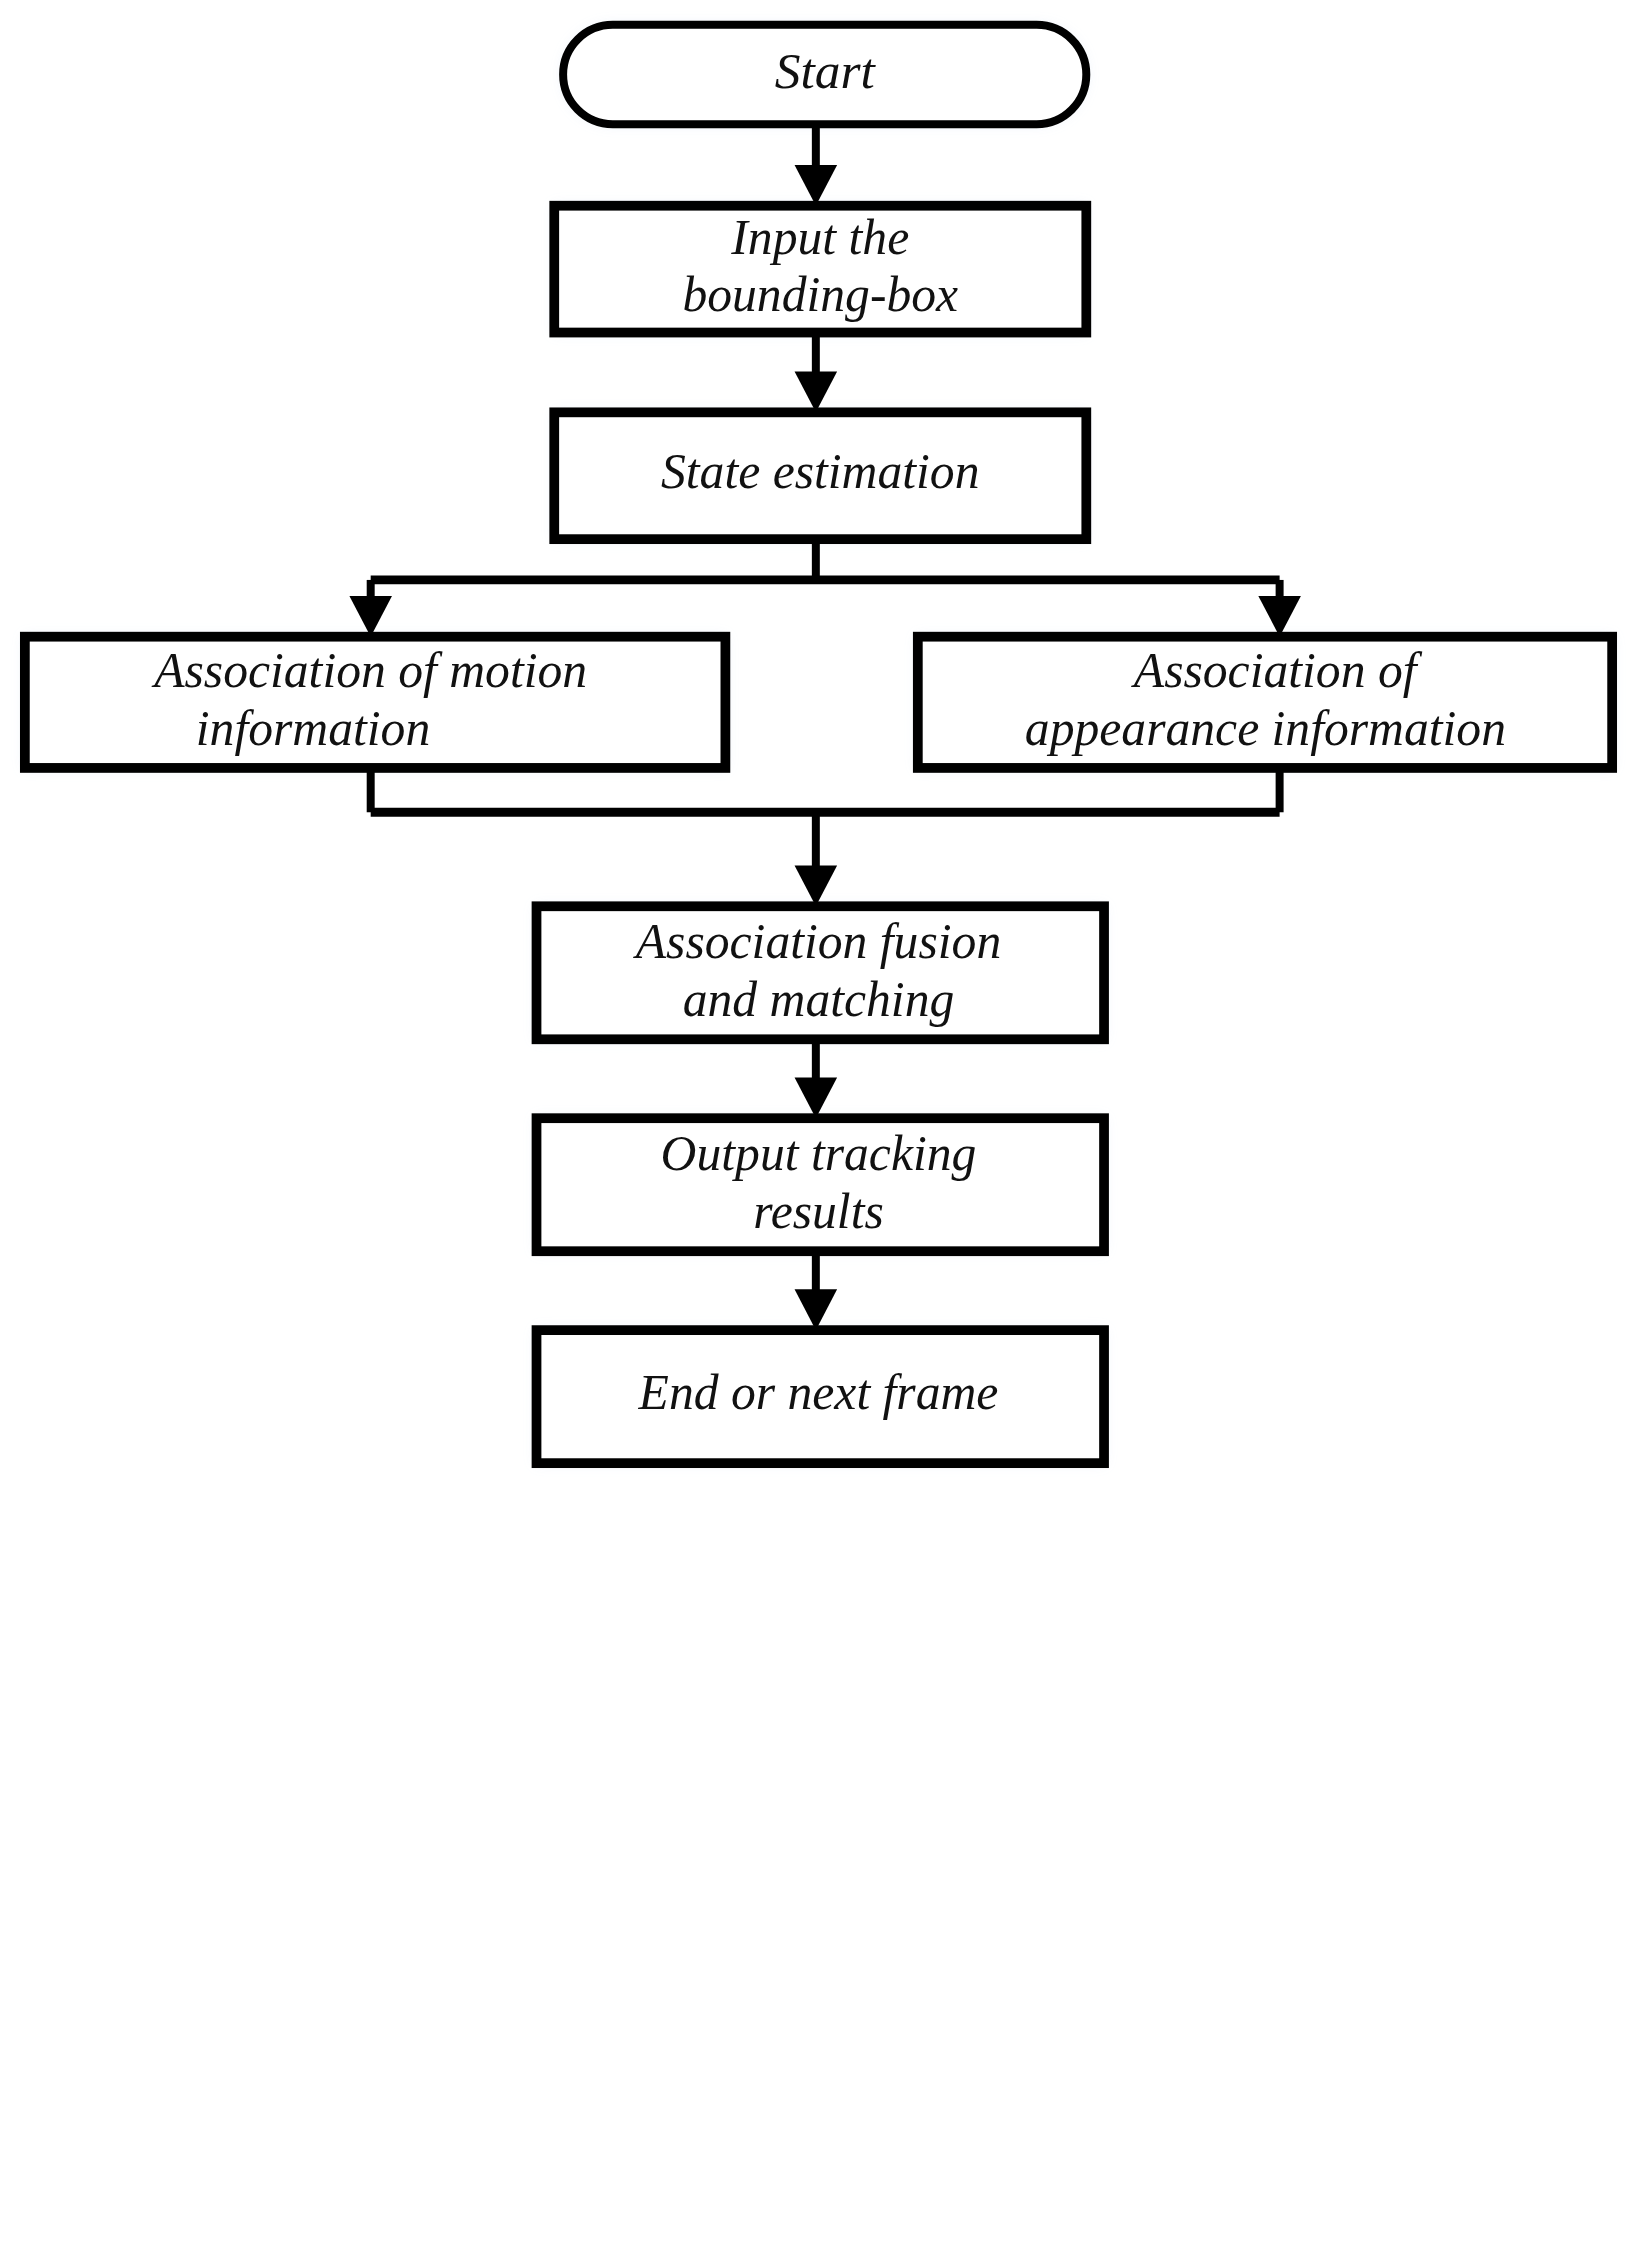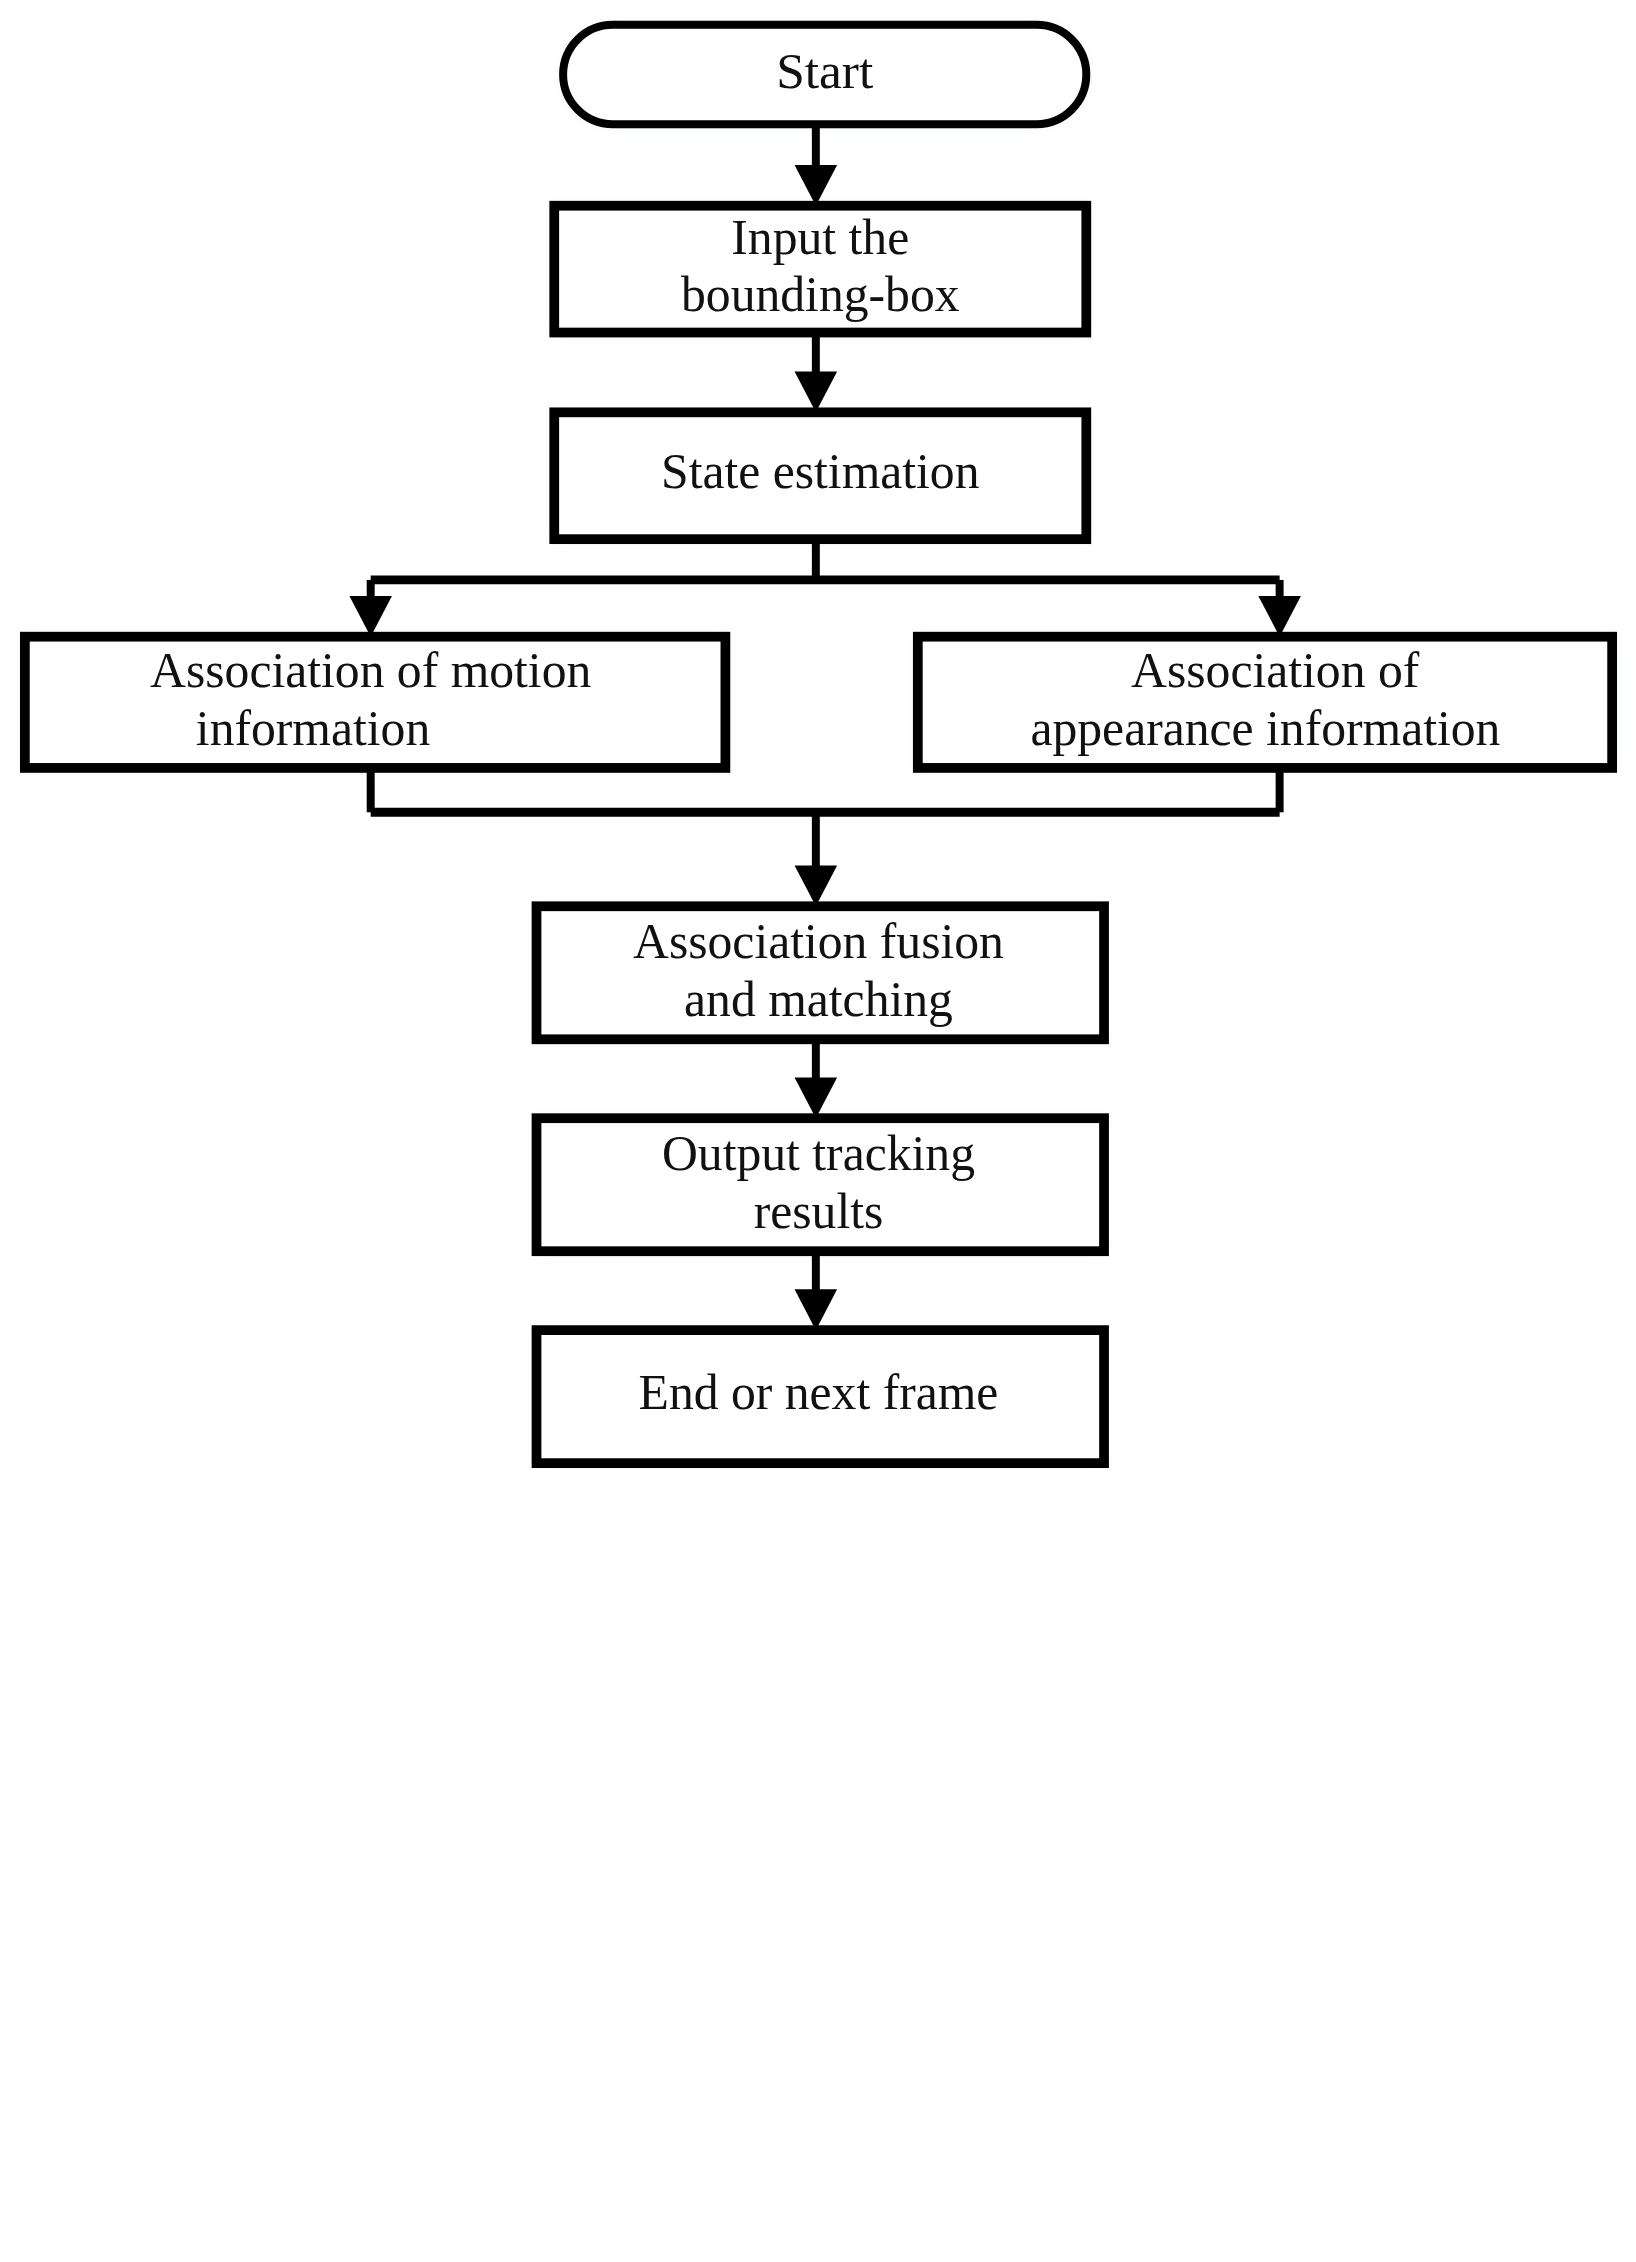--- a/index.html
+++ b/index.html
@@ -11,20 +11,21 @@
     width: 1637px;
     height: 2263px;
     overflow: hidden;
     font-family: "Liberation Serif", "DejaVu Serif", serif;
   }
   #flowchart-root {
     position: relative;
     width: 1637px;
     height: 2263px;
     background: #ffffff;
+    font-style: italic;
   }
   svg#flow-svg {
     position: absolute;
     left: 0;
     top: 0;
     width: 1637px;
     height: 2263px;
     display: block;
   }
   .node-text {

